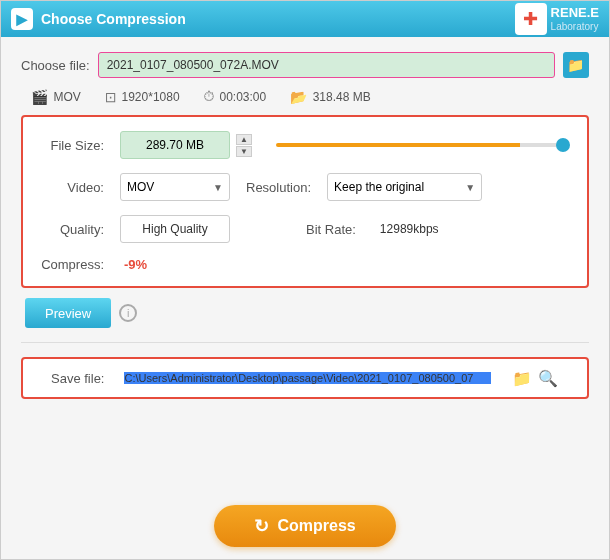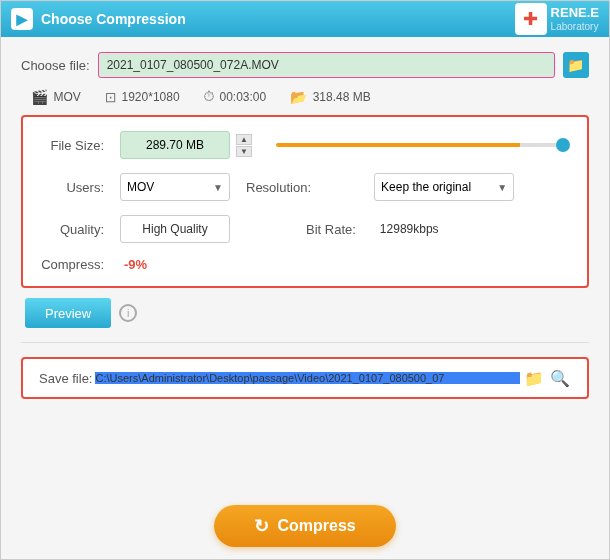--- a/index.html
+++ b/index.html
@@ -245,22 +245,21 @@
       align-items: center;
       justify-content: space-between;
       gap: 4px;
     }
 
     .select-box-format {
       width: 110px;
     }
 
     .select-box-resolution {
-      width: 140px;
-      margin-left: 47px;
+      width: 155px;
     }
 
     .resolution-label {
       color: #555;
       font-size: 13px;
     }
 
     .quality-box {
       width: 110px;
       height: 28px;
@@ -325,25 +324,25 @@
 
     .divider {
       height: 1px;
       background: #ddd;
       margin: 4px 0;
     }
 
     .save-file-row {
       border: 2px solid #e74c3c;
       border-radius: 4px;
-      padding: 8px 16px;
+      padding: 8px 28px;
       background: white;
       display: flex;
       align-items: center;
-      gap: 3px;
+      gap: 20px;
     }
 
     .save-file-label {
       color: #555;
       font-size: 13px;
       white-space: nowrap;
     }
 
     .save-path-input {
       flex: 1;
@@ -481,21 +480,21 @@
           </div>
         </div>
         <div class="slider-container">
           <div class="slider-track">
             <div class="slider-thumb"></div>
           </div>
         </div>
       </div>
 
       <div class="settings-row">
-        <span class="settings-label">Users:</span>
+        <span class="settings-label">Video:</span>
         <div class="select-box select-box-format">
           <span>MOV</span>
           <span class="chevron-down">▼</span>
         </div>
         <span class="resolution-label">Resolution:</span>
         <div class="select-box select-box-resolution">
           <span>Keep the original</span>
           <span class="chevron-down">▼</span>
         </div>
       </div>

